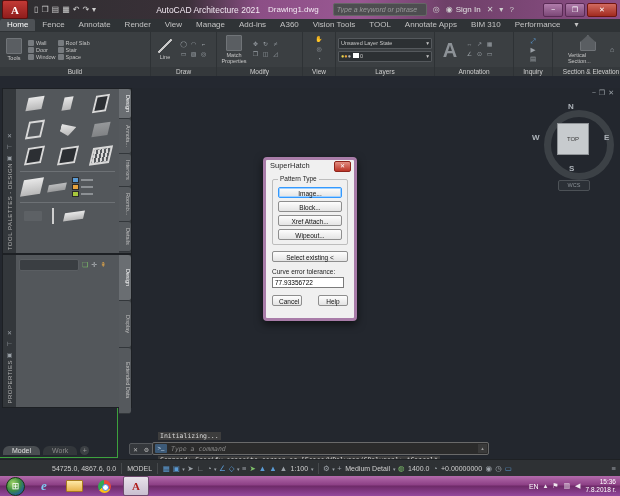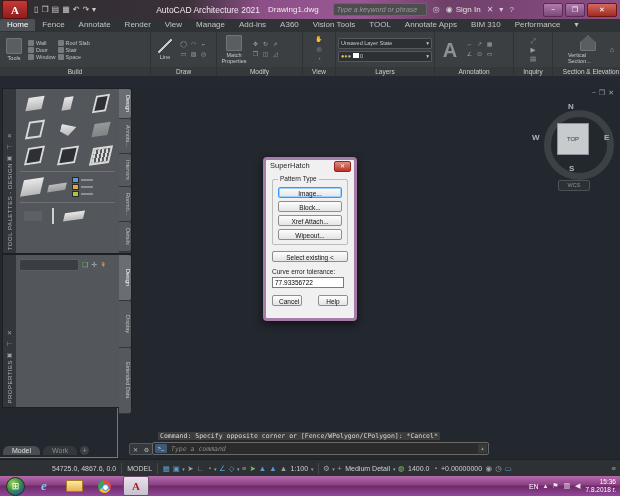--- a/index.html
+++ b/index.html
@@ -488,20 +488,21 @@
         <div id="tol-label">Curve error tolerance:</div>
         <input id="tol-input" value="77.93356722" style="">
         <div id="dlg-foot">
           <button class="dbtn">Cancel</button>
           <button class="dbtn">Help</button>
         </div>
       </div>
     </div>
 
     <div class="abs cmdline" style="left:158px;top:328px;">
+      <div><span class="cmdchip">Initializing...</span></div>
       <div><span class="cmdchip">Command: Specify opposite corner or [Fence/WPolygon/CPolygon]: *Cancel*</span></div>
       
     </div>
 
     <div id="cmd-tools" class="abs">
       <span>✕</span>
       <span>⚙</span>
     </div>
     <div id="cmd-input-wrap" class="abs">
       <div id="cmd-chip">&gt;_</div>

